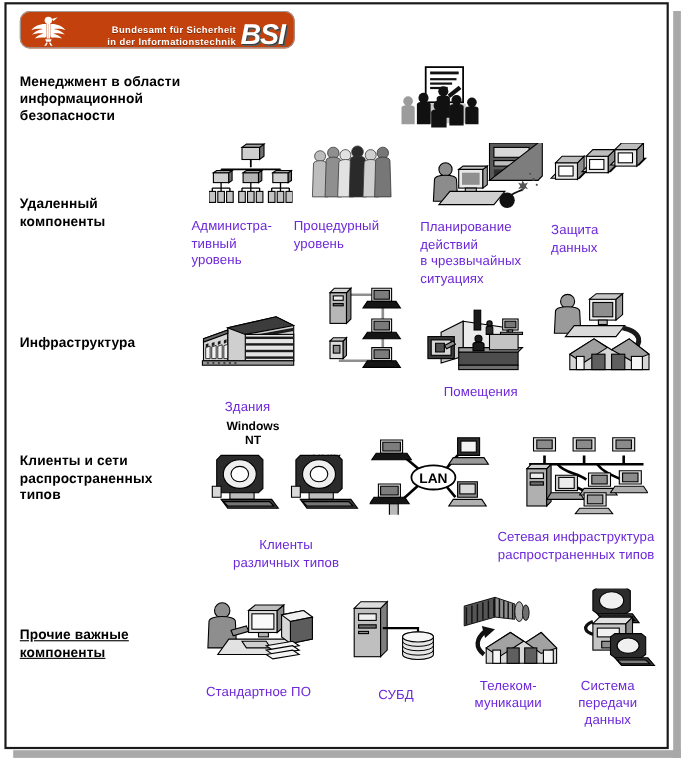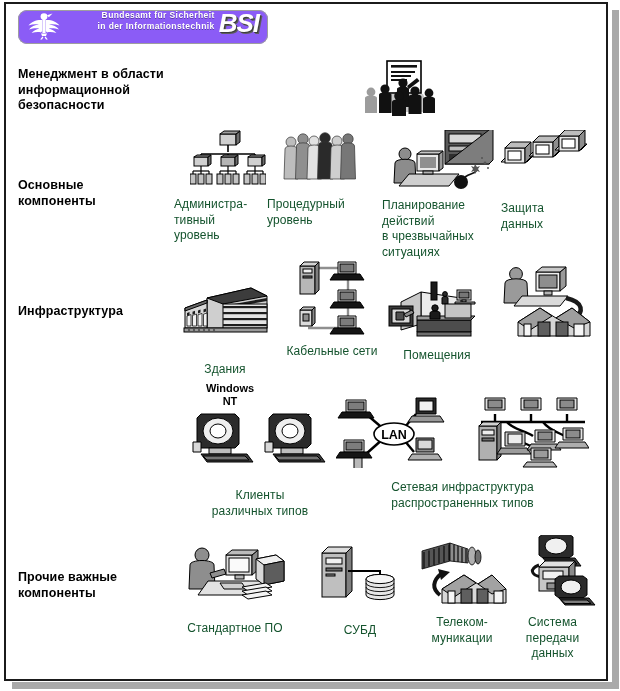--- a/index.html
+++ b/index.html
@@ -35,24 +35,24 @@
     left:12px; top:682px;
     width:607px; height:7px;
     background:#a9a9a9;
   }
 
   
   .logo{
     position:absolute;
     left:18px; top:10px;
     width:250px; height:34px;
-    background:#8b5cf6;
+    background:#c2410c;
     border-radius:9px;
     box-shadow:inset 0 0 0 1px #9e9e9e;
-    display:flex; align-items:flex-start;
+    display:flex; align-items:flex-end;
     overflow:hidden;
   }
   .logo-eagle{
     width:40px; height:32px;
     margin-left:6px;
     flex:0 0 auto;
     display:flex; align-items:center; justify-content:center;
   }
   .logo-text{
     flex:1 1 auto;
@@ -88,21 +88,21 @@
     line-height:15.5px;
     letter-spacing:.1px;
     width:180px;
   }
   .cell{
     position:absolute;
     text-align:center;
   }
   .cap{
     font-size:12px;
-    color:#14532d;
+    color:#6d28d9;
     line-height:15.5px;
     letter-spacing:.1px;
     white-space:pre-line;
   }
   .cap.left{text-align:left;}
   .icon{
     display:block;
     margin:0 auto;
   }
   .toplabel{
@@ -174,21 +174,21 @@
           <circle cx="70" cy="31" r="4.6" fill="#111"></circle>
           <path d="M63.5 37 c0 -3.6 13 -3.6 13 0 l0 17 l-13 0 Z" fill="#111"></path>
           <circle cx="84" cy="33" r="4.4" fill="#111"></circle>
           <path d="M78 39 c0 -3.4 12 -3.4 12 0 l0 14 l-12 0 Z" fill="#111"></path>
         </svg>
       </div>
     </div>
   </div>
 
   <div class="row" style="top:130px;height:125px;">
-    <div class="row-label" style="top:48px;white-space:pre-line;">Основные
+    <div class="row-label" style="top:48px;white-space:pre-line;">Удаленный
 компоненты</div>
 
     <div class="cell" style="left:170px;top:0px;width:115px;">
       <div class="icon">
         <svg width="76" height="58" viewBox="0 0 76 58">
           <g stroke="#000" stroke-width="1">
             <rect x="30" y="4" width="16" height="11" fill="#d0d0d0"></rect>
             <path d="M46 4 L50 1 L50 12 L46 15 Z" fill="#6e6e6e"></path>
             <path d="M30 4 L34 1 L50 1 L46 4 Z" fill="#a0a0a0"></path>
             <line x1="38" y1="15" x2="38" y2="22" stroke-width="1.6"></line>
@@ -437,21 +437,20 @@
               <path d="M48 16 L74 16 L78 22 L44 22 Z" fill="#151515"></path>
             </g>
             <g transform="translate(0,54)">
               <path d="M52 4 L70 4 L70 16 L52 16 Z" fill="#e8e8e8"></path>
               <rect x="54" y="6" width="14" height="8" fill="#7b7b7b"></rect>
               <path d="M48 16 L74 16 L78 22 L44 22 Z" fill="#151515"></path>
             </g>
           </g>
         </svg>
       </div>
-      <div class="cap" style="margin-top:2px;">Кабельные сети</div>
     </div>
 
     <div class="cell" style="left:382px;top:22px;width:110px;">
       <div class="icon">
         <svg width="100" height="58" viewBox="0 0 100 58">
           <g stroke="#000" stroke-width="1">
             <path d="M34 12 L74 18 L74 50 L34 44 Z" fill="#ebebeb"></path>
             <path d="M14 22 L34 12 L34 44 L14 50 Z" fill="#c9c9c9"></path>
 
             <rect x="2" y="26" width="24" height="20" fill="#3a3a3a"></rect>
@@ -507,20 +506,23 @@
             <rect x="38" y="60" width="12" height="14" fill="#5f5f5f"></rect>
             <rect x="56" y="60" width="12" height="14" fill="#5f5f5f"></rect>
             <rect x="74" y="62" width="10" height="12" fill="#f6f6f6"></rect>
           </g>
         </svg>
       </div>
     </div>
   </div>
 
   <div class="row" style="top:382px;height:140px;">
+    <div class="row-label" style="top:30px;white-space:pre-line;">Клиенты и сети
+распространенных
+типов</div>
 
     <div class="cell" style="left:185px;top:0px;width:150px;">
       <div style="position:relative;height:80px;">
         <div class="toplabel" style="position:absolute;left:10px;top:0;width:70px;white-space:pre-line;">Windows
 NT</div>
         <div class="toplabel" style="position:absolute;left:82px;top:30px;width:60px;">UNIX</div>
         <div class="icon" style="position:absolute;left:6px;top:30px;">
           <svg width="142" height="52" viewBox="0 0 142 52">
             <g stroke="#000" stroke-width="1">
 
@@ -544,21 +546,21 @@
                 <path d="M12 44 L54 44 L58 48 L16 48 Z" fill="#757575"></path>
               </g>
             </g>
           </svg>
         </div>
       </div>
       <div class="cap" style="margin-top:26px;">Клиенты
 различных типов</div>
     </div>
 
-    <div class="cell" style="left:330px;top:14px;width:265px;">
+    <div class="cell" style="left:330px;top:14px;width:265px;text-align:right;">
       <div style="display:flex;justify-content:center;gap:18px;align-items:flex-start;">
         <div class="icon">
           <svg width="112" height="72" viewBox="0 0 112 72">
             <g stroke="#000" stroke-width="2.4" fill="none">
               <line x1="30" y1="18" x2="50" y2="35"></line>
               <line x1="30" y1="58" x2="48" y2="42"></line>
               <line x1="80" y1="18" x2="68" y2="32"></line>
               <line x1="78" y1="56" x2="68" y2="44"></line>
             </g>
             <ellipse cx="58" cy="38" rx="20" ry="11" fill="#ffffff" stroke="#000" stroke-width="1.6"></ellipse>
@@ -649,21 +651,21 @@
             </g>
           </svg>
         </div>
       </div>
       <div class="cap" style="margin-top:8px;">Сетевая инфраструктура
 распространенных типов</div>
     </div>
   </div>
 
   <div class="row" style="top:535px;height:130px;">
-    <div class="row-label" style="top:35px;white-space:pre-line;">Прочие важные
+    <div class="row-label" style="top:35px;white-space:pre-line;text-decoration:underline;">Прочие важные
 компоненты</div>
 
     <div class="cell" style="left:305px;top:8px;width:110px;">
       <div class="icon">
         <svg width="92" height="62" viewBox="0 0 92 62">
           <g stroke="#000" stroke-width="1">
 
             <rect x="8" y="10" width="24" height="44" fill="#bfbfbf"></rect>
             <path d="M32 54 L38 48 L38 4 L32 10 Z" fill="#7f7f7f"></path>
             <path d="M8 10 L14 4 L38 4 L32 10 Z" fill="#dcdcdc"></path>

